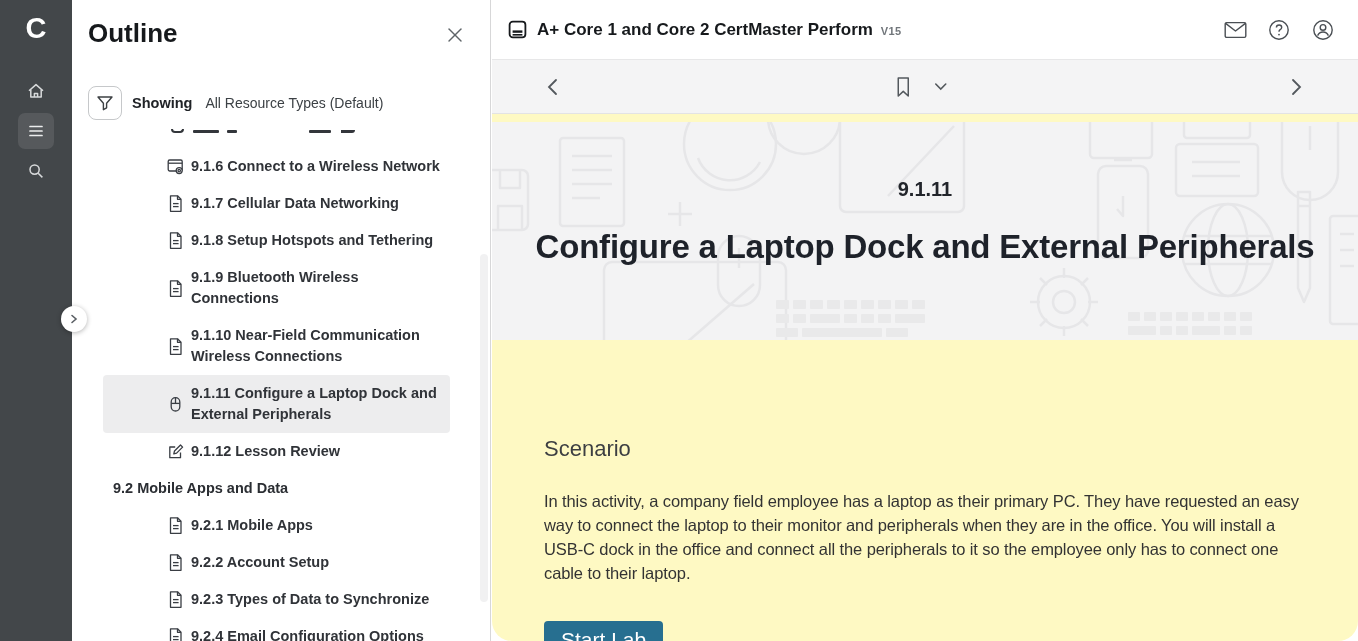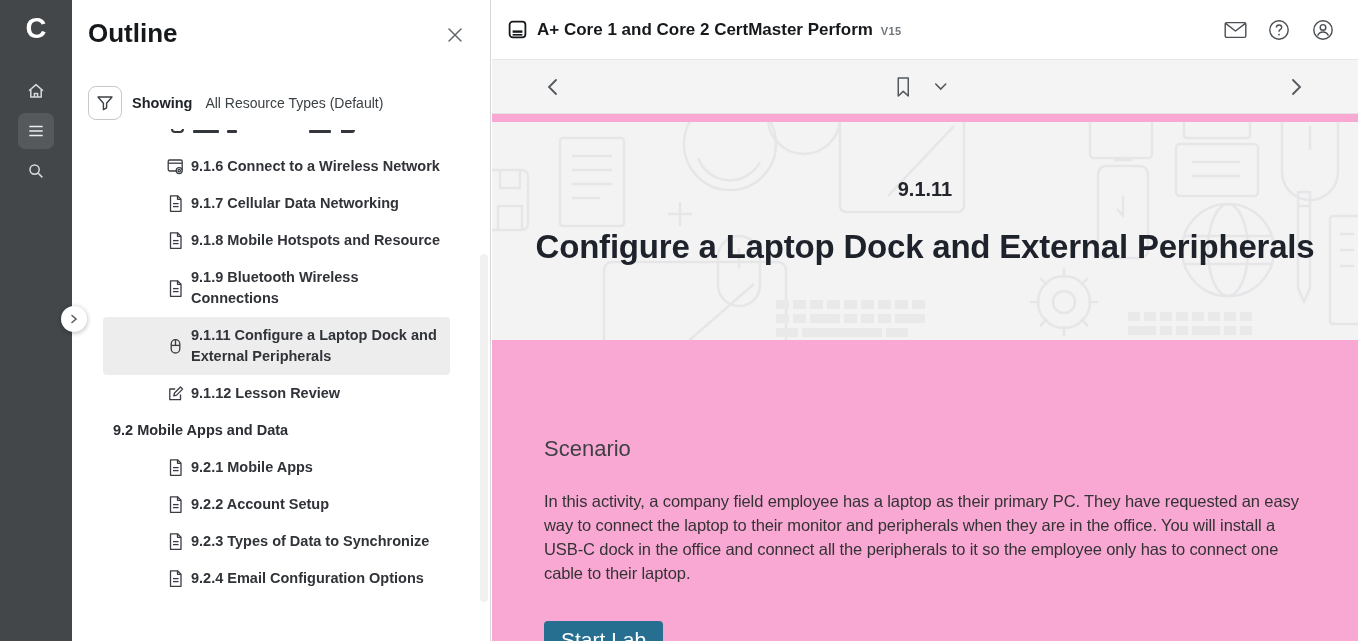--- a/index.html
+++ b/index.html
@@ -45,21 +45,21 @@
 
   .o-scrolltrack { position:absolute; top:128px; bottom:-6px; right:2px; width:8px;
                    background:#f1f1f2; border-radius:4px; cursor:pointer; }
 
   .edge-expand { position:absolute; left:61px; top:306px; width:26px; height:26px; z-index:6;
                  background:#fff; border:none; border-radius:50%; cursor:pointer;
                  box-shadow:0 1px 5px rgba(0,0,0,.3); display:flex; align-items:center;
                  justify-content:center; color:#5a5f64; }
 
   
-  .main { position:absolute; left:492px; top:0; right:0; height:641px; background:#f9a8d4; }
+  .main { position:absolute; left:492px; top:0; right:0; height:641px; background:#fef9c3;border-radius:20px; }
   .main-header { height:60px; border-bottom:1px solid #e7e7e8; display:flex; align-items:center;
                  padding:0 22px 0 16px; background:#fff; }
   .course-title { font-size:17px; font-weight:700; color:#16191c; margin-left:10px; }
   .course-version { font-size:11px; font-weight:700; color:#71767b; margin-left:8px;
                     letter-spacing:.4px; align-self:center; padding-top:3px; }
   .header-actions { margin-left:auto; display:flex; align-items:center; gap:18px; }
   .hdr-btn { background:none; border:none; cursor:pointer; color:#4a4f54; width:26px; height:26px;
              display:flex; align-items:center; justify-content:center; }
 
   .toolbar { height:54px; background:#f4f4f5; border-bottom:1px solid #e3e3e4; display:flex;
@@ -188,35 +188,46 @@
 
     <div class="o-row">
       <span class="o-ic">
         <svg width="17" height="19" viewBox="0 0 17 19" fill="none" stroke="currentColor" stroke-width="1.3" stroke-linejoin="round">
           <path d="M3.5 1.8h7l3.5 3.5v12H3.5z"></path>
             <path d="M10.5 1.8v3.5H14"></path>
           <line x1="6" y1="9.6" x2="11.6" y2="9.6"></line>
             <line x1="6" y1="12.6" x2="11.6" y2="12.6"></line>
         </svg>
       </span>
-      <span class="o-label">9.1.8 Mobile Hotspots and Resource</span>
+      <span class="o-label">9.1.8 Setup Hotspots and Tethering</span>
     </div>
 
     <div class="o-row">
       <span class="o-ic">
         <svg width="17" height="19" viewBox="0 0 17 19" fill="none" stroke="currentColor" stroke-width="1.3" stroke-linejoin="round">
           <path d="M3.5 1.8h7l3.5 3.5v12H3.5z"></path>
             <path d="M10.5 1.8v3.5H14"></path>
           <line x1="6" y1="9.6" x2="11.6" y2="9.6"></line>
             <line x1="6" y1="12.6" x2="11.6" y2="12.6"></line>
         </svg>
       </span>
       <span class="o-label">9.1.9 Bluetooth Wireless Connections</span>
     </div>
 
+    <div class="o-row">
+      <span class="o-ic">
+        <svg width="17" height="19" viewBox="0 0 17 19" fill="none" stroke="currentColor" stroke-width="1.3" stroke-linejoin="round">
+          <path d="M3.5 1.8h7l3.5 3.5v12H3.5z"></path>
+            <path d="M10.5 1.8v3.5H14"></path>
+          <line x1="6" y1="9.6" x2="11.6" y2="9.6"></line>
+            <line x1="6" y1="12.6" x2="11.6" y2="12.6"></line>
+        </svg>
+      </span>
+      <span class="o-label">9.1.10 Near-Field Communication Wireless Connections</span>
+    </div>
 
     <div class="o-row selected">
       <span class="o-ic">
         <svg width="17" height="19" viewBox="0 0 17 19" fill="none" stroke="currentColor" stroke-width="1.3">
           <rect x="4.2" y="2.6" width="8.6" height="13.4" rx="4.3"></rect>
           <line x1="8.5" y1="2.6" x2="8.5" y2="8.4"></line>
             <line x1="4.2" y1="8.4" x2="12.8" y2="8.4"></line>
         </svg>
       </span>
       <span class="o-label">9.1.11 Configure a Laptop Dock and External Peripherals</span>

